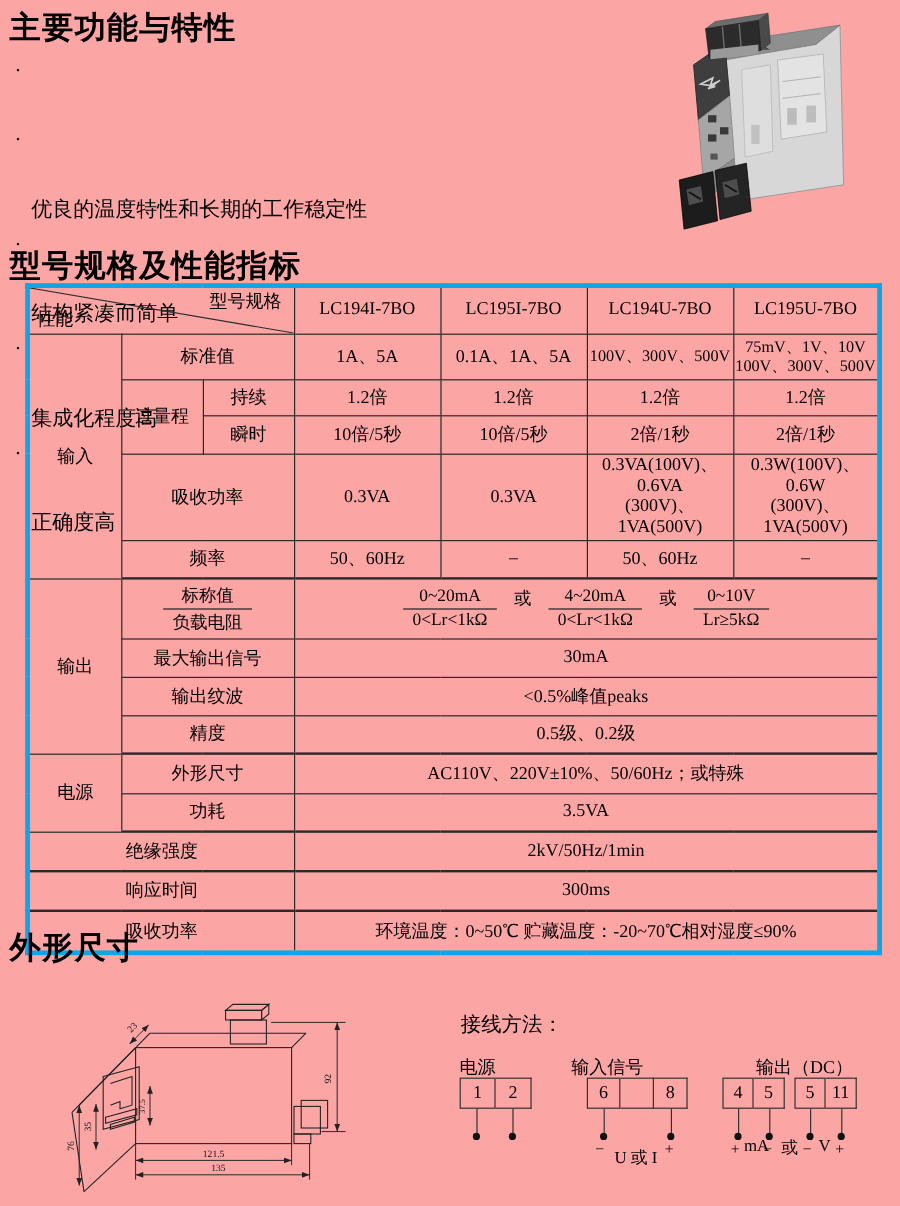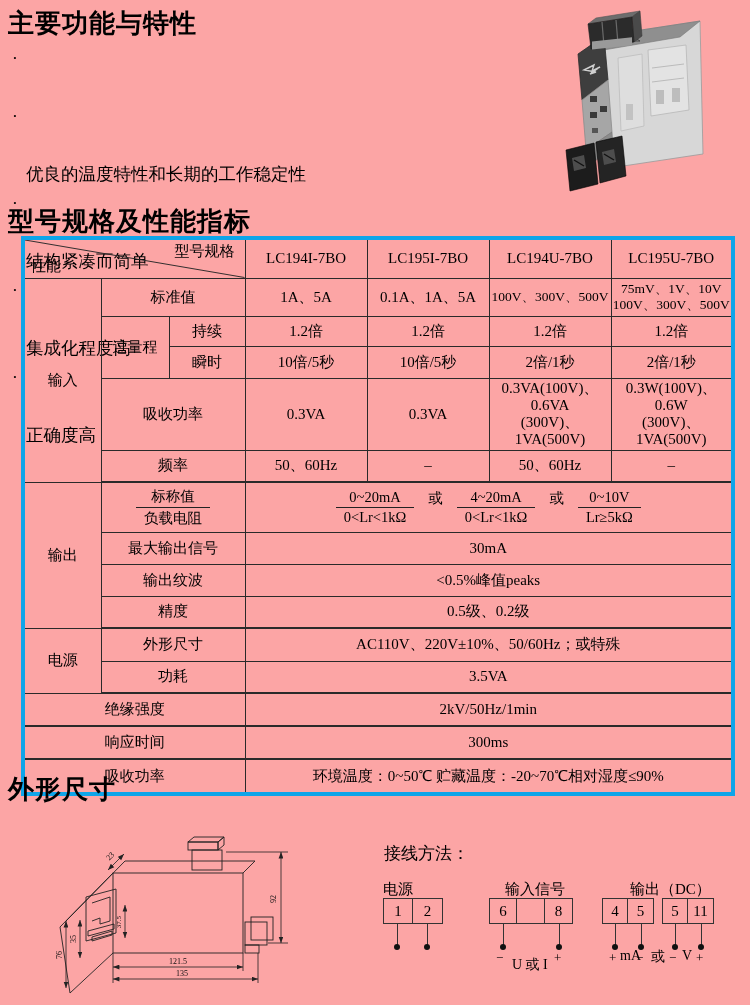--- a/index.html
+++ b/index.html
@@ -321,21 +321,21 @@
     <div class="wgroup-label" style="left:13px; top:0;">电源</div>
     <div class="tbox" style="left:13px; top:18px;">
       <div class="tcell first">1</div>
       <div class="tcell">2</div>
     </div>
     <div class="lead" style="left:27px; top:44px;"></div>
     <div class="lead" style="left:57px; top:44px;"></div>
     <div class="dotp" style="left:24px; top:64px;"></div>
     <div class="dotp" style="left:54px; top:64px;"></div>
 
-    <div class="wgroup-label" style="left:135px; top:0;">输入信号</div>
+    <div class="wgroup-label" style="left:106px; top:0;">输入信号</div>
     <div class="tbox" style="left:119px; top:18px;">
       <div class="tcell first" style="width:28px">6</div>
       <div class="tcell" style="width:28px"></div>
       <div class="tcell" style="width:28px">8</div>
     </div>
     <div class="lead" style="left:133px; top:44px;"></div>
     <div class="lead" style="left:189px; top:44px;"></div>
     <div class="dotp" style="left:130px; top:64px;"></div>
     <div class="dotp" style="left:186px; top:64px;"></div>
     <div class="pol" style="left:126px; top:70px;">−</div>

